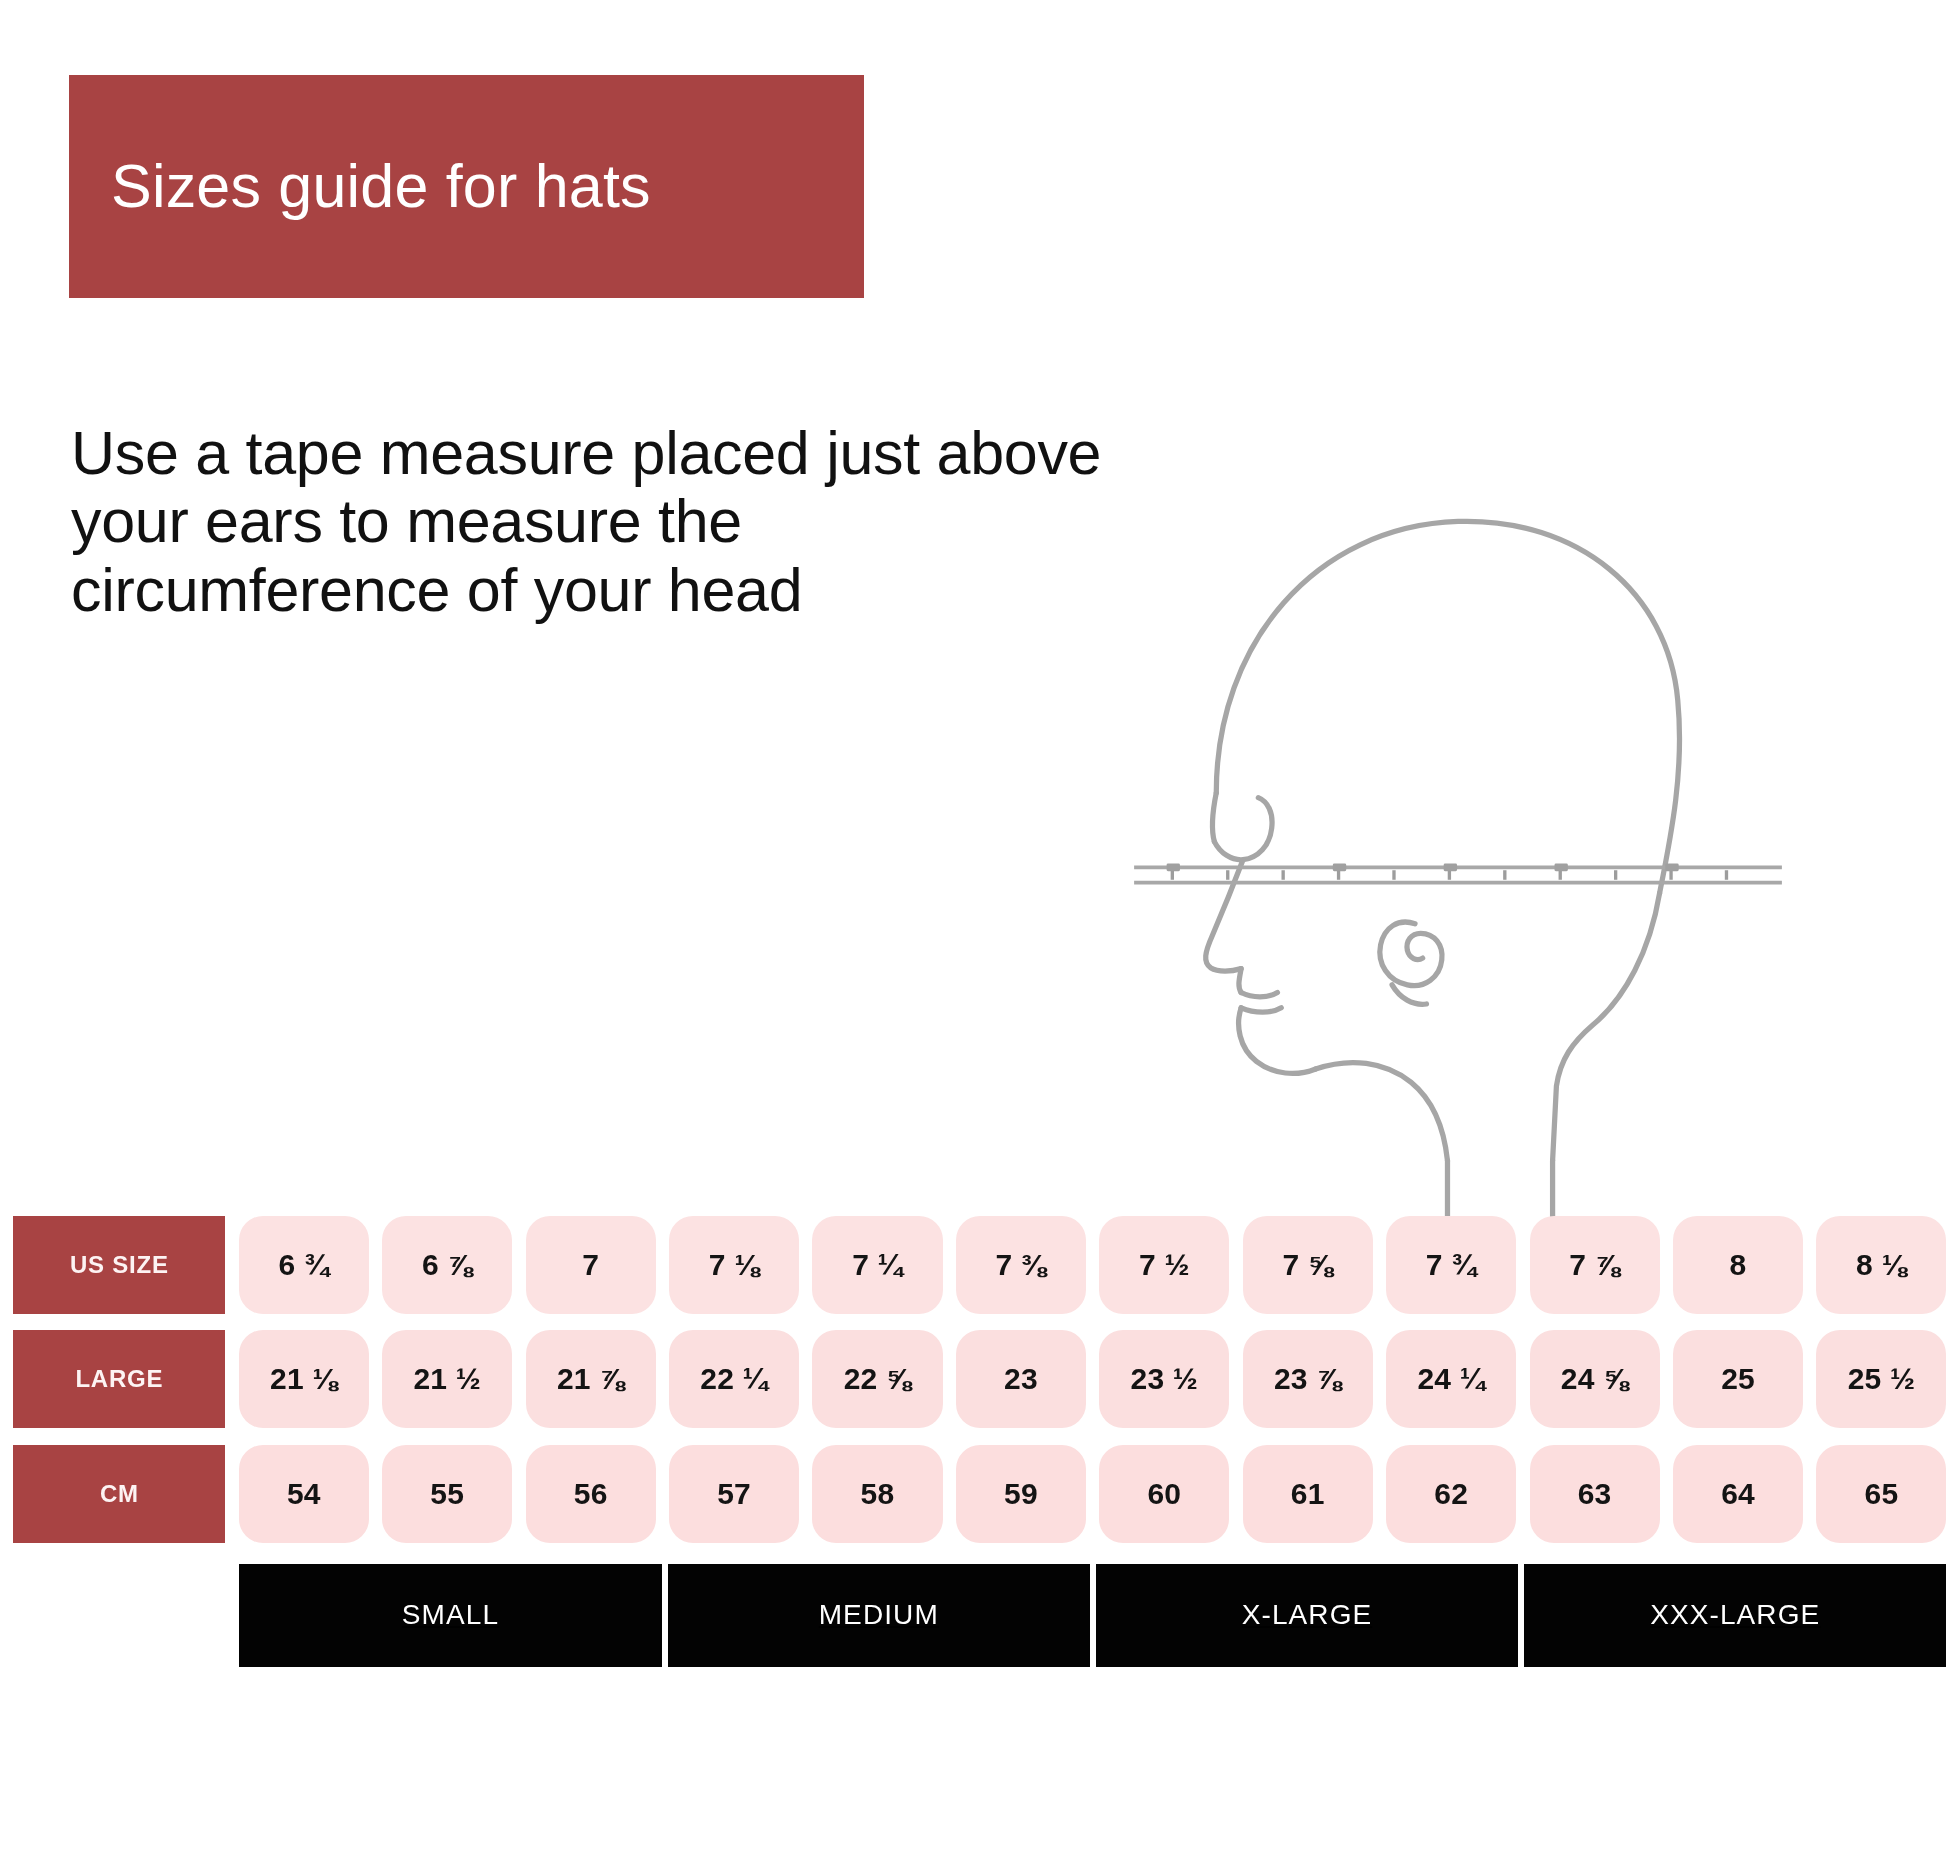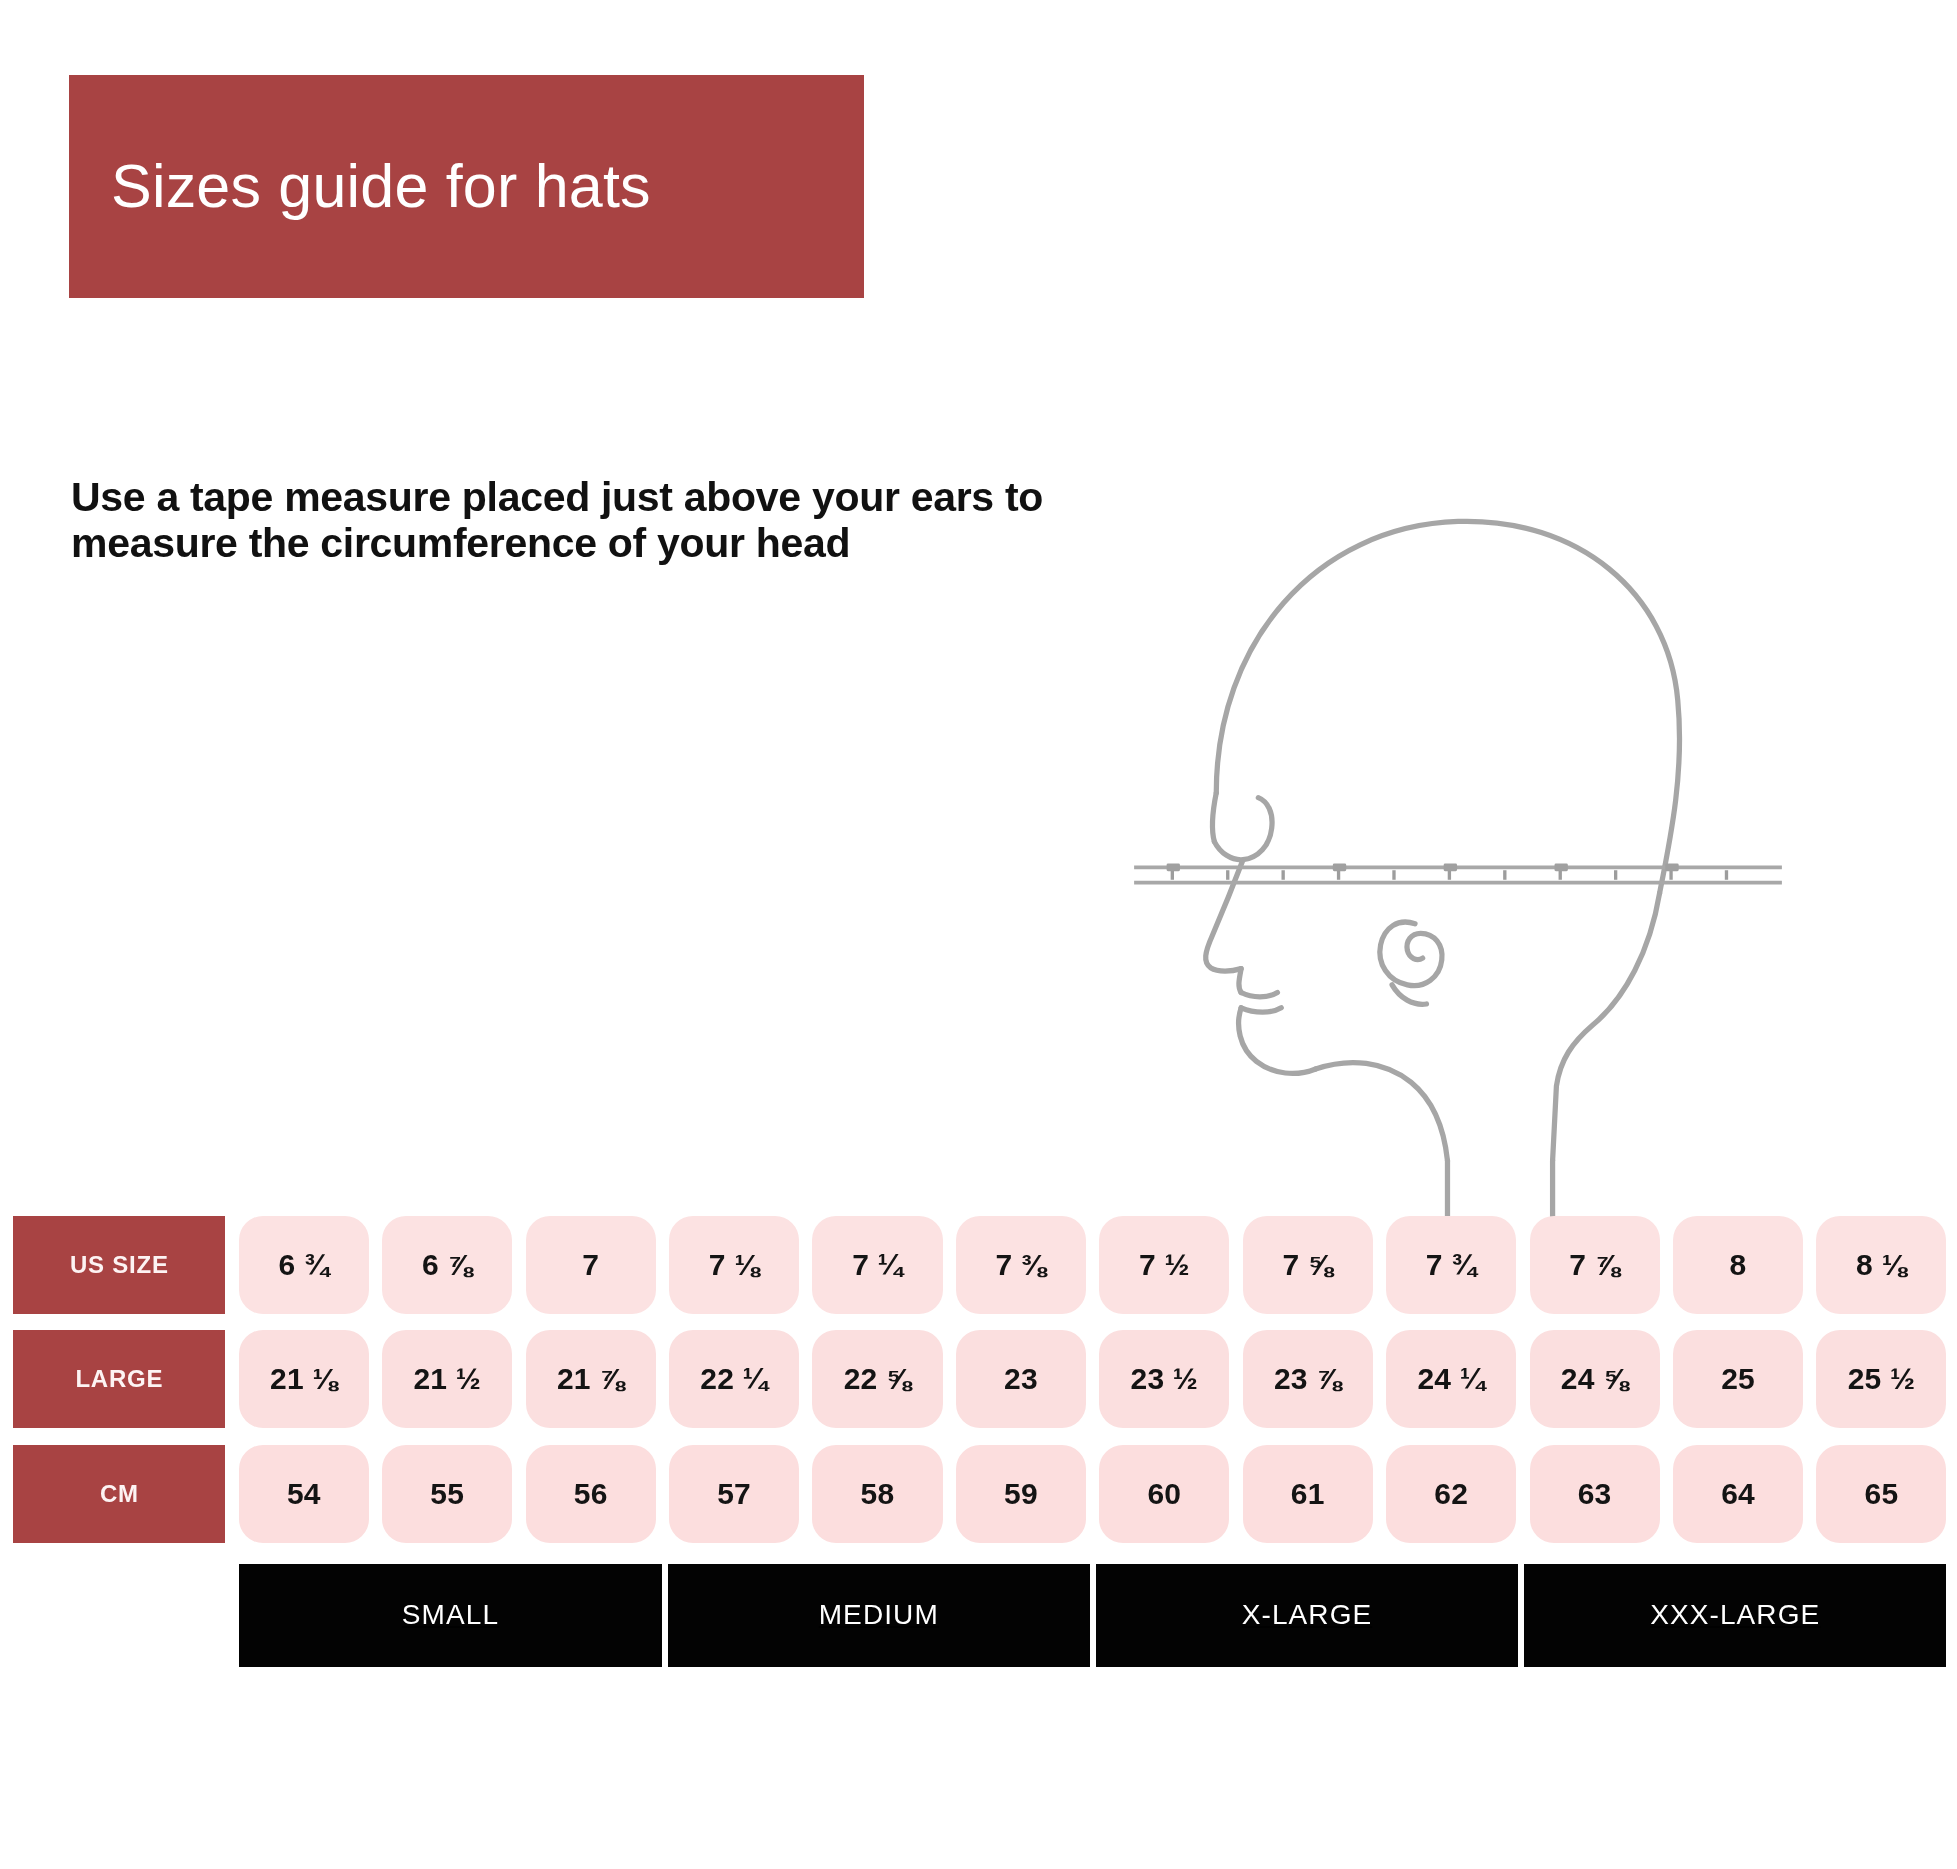--- a/index.html
+++ b/index.html
@@ -38,24 +38,24 @@
     padding-left: 42px;
     line-height: 1.1;
   }
 
   
   .instruction {
     position: absolute;
     left: 71px;
     top: 521px;
     width: 1051px;
-    font-size: 41px;
+    font-size: 61px;
     line-height: 1.12;
     color: #111111;
-    font-weight: 700;
+    font-weight: 400;
     letter-spacing: -0.3px;
     transform: translateY(-50%);
   }
 
   
   .head-illustration {
     position: absolute;
     left: 1128px;
     top: 339px;
     width: 660px;

